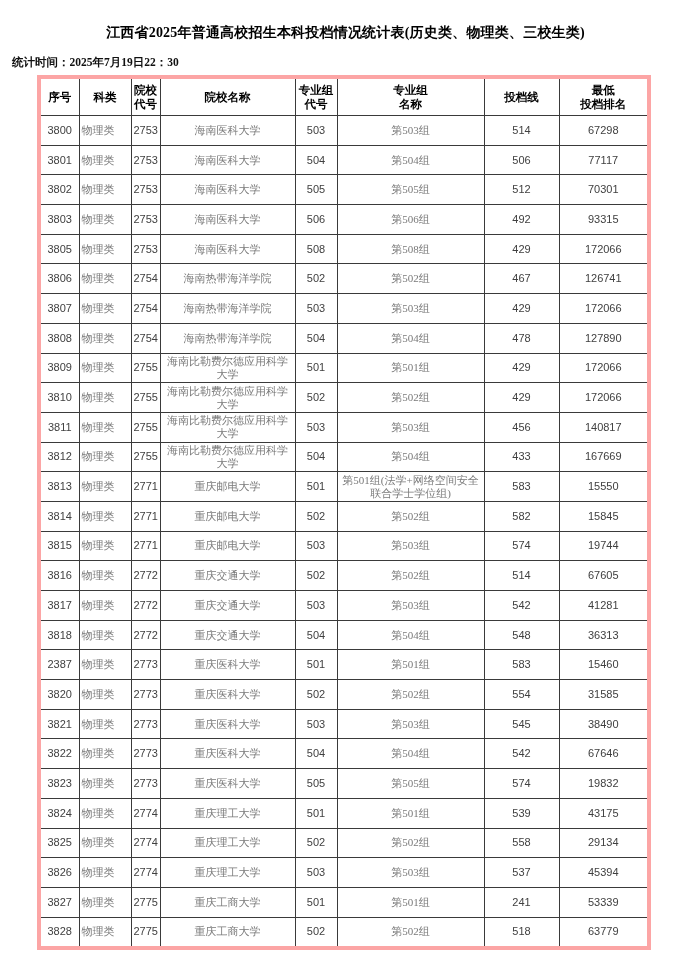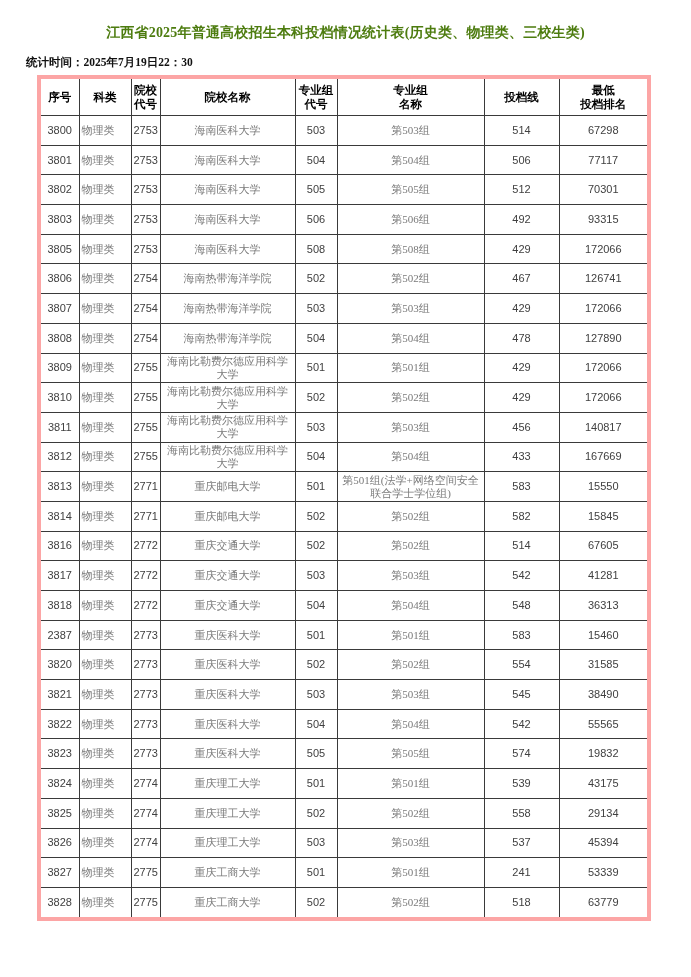--- a/index.html
+++ b/index.html
@@ -4,25 +4,25 @@
 <style>
   html,body{margin:0;padding:0;}
   body{
     width:691px;height:977px;background:#ffffff;overflow:hidden;
     font-family:"Liberation Serif","DejaVu Serif",serif;
     position:relative;
   }
   .page{width:691px;height:977px;}
   .doc-title{
     margin:0;padding-top:24px;text-align:center;
-    font-size:14px;font-weight:bold;color:#4d7c0f;
+    font-size:14px;font-weight:bold;color:#000000;
     letter-spacing:0.2px;
   }
   .stats-time{
-    margin-left:26px;margin-top:13px;
+    margin-left:12px;margin-top:13px;
     font-size:11.5px;font-weight:bold;color:#111;
   }
   table.adm{
     margin-left:37px;margin-top:5px;
     width:610px;table-layout:fixed;
     border-collapse:collapse;
     border:4px solid #fca5a5;
   }
   table.adm th, table.adm td{
     border:1px solid #3a3a3a;
@@ -217,20 +217,30 @@
           <td class="num">3814</td>
           <td class="cn ctr">物理类</td>
           <td class="num">2771</td>
           <td class="cn lft">重庆邮电大学</td>
           <td class="num">502</td>
           <td class="cn lft">第502组</td>
           <td class="num">582</td>
           <td class="num">15845</td>
         </tr>
         <tr>
+          <td class="num">3815</td>
+          <td class="cn ctr">物理类</td>
+          <td class="num">2771</td>
+          <td class="cn lft">重庆邮电大学</td>
+          <td class="num">503</td>
+          <td class="cn lft">第503组</td>
+          <td class="num">574</td>
+          <td class="num">19744</td>
+        </tr>
+        <tr>
           <td class="num">3816</td>
           <td class="cn ctr">物理类</td>
           <td class="num">2772</td>
           <td class="cn lft">重庆交通大学</td>
           <td class="num">502</td>
           <td class="cn lft">第502组</td>
           <td class="num">514</td>
           <td class="num">67605</td>
         </tr>
         <tr>
@@ -284,21 +294,21 @@
           <td class="num">38490</td>
         </tr>
         <tr>
           <td class="num">3822</td>
           <td class="cn ctr">物理类</td>
           <td class="num">2773</td>
           <td class="cn lft">重庆医科大学</td>
           <td class="num">504</td>
           <td class="cn lft">第504组</td>
           <td class="num">542</td>
-          <td class="num">55565</td>
+          <td class="num">67646</td>
         </tr>
         <tr>
           <td class="num">3823</td>
           <td class="cn ctr">物理类</td>
           <td class="num">2773</td>
           <td class="cn lft">重庆医科大学</td>
           <td class="num">505</td>
           <td class="cn lft">第505组</td>
           <td class="num">574</td>
           <td class="num">19832</td>

